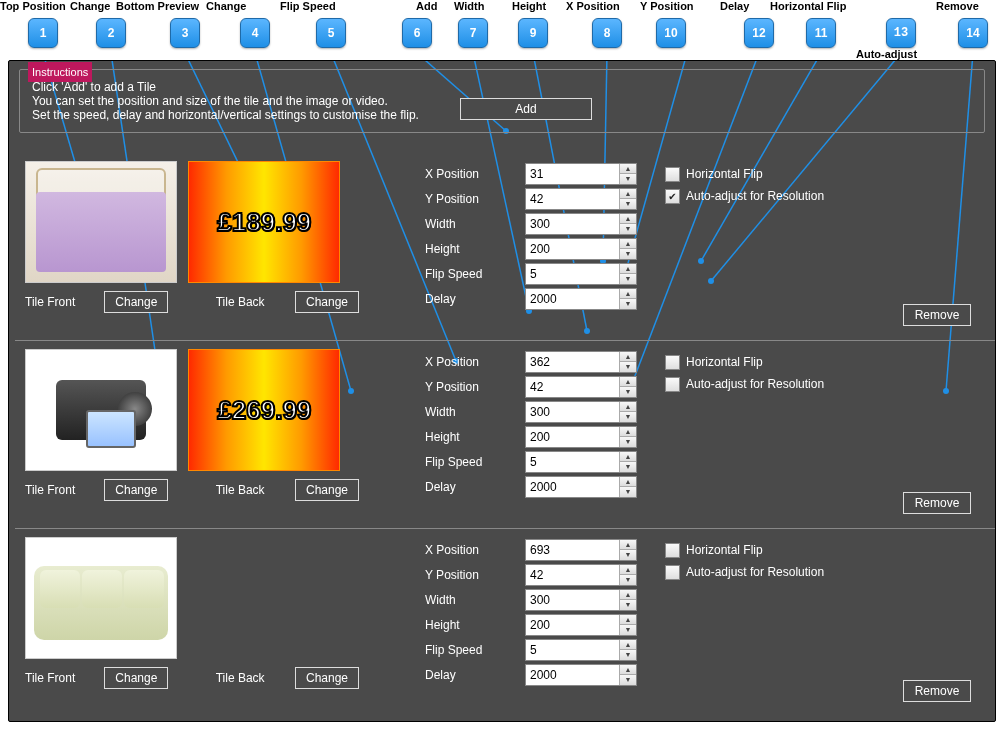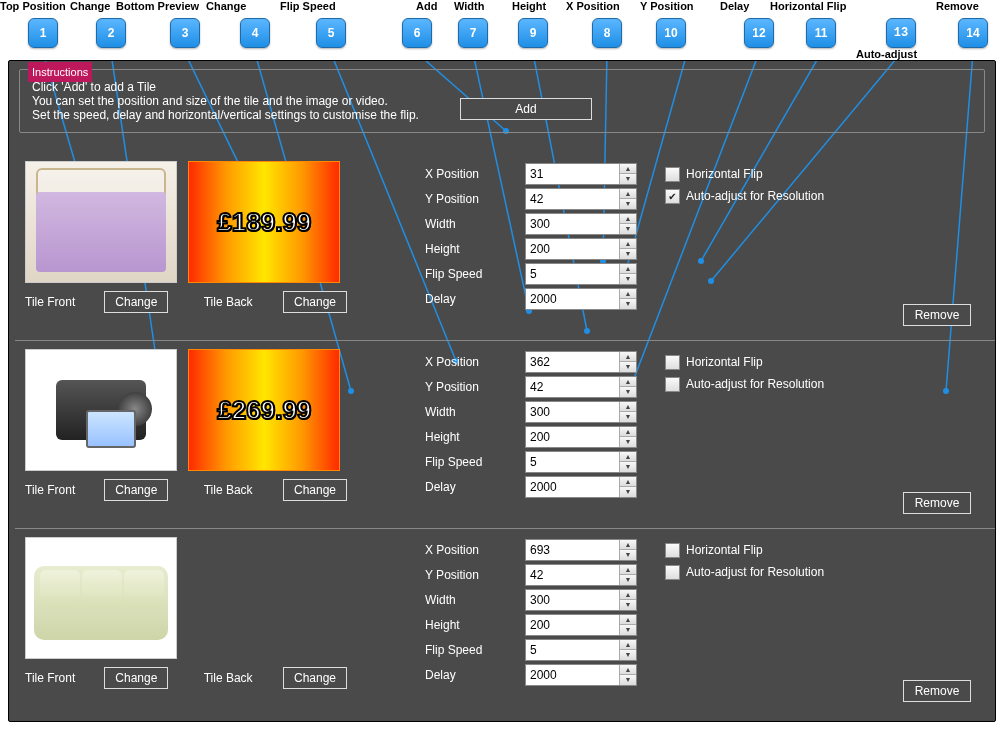--- a/index.html
+++ b/index.html
@@ -26,21 +26,21 @@
   .sofa{position:absolute;inset:0;background:#fff}
   .sofabody{position:absolute;left:8px;right:8px;top:28px;bottom:18px;background:linear-gradient(#e8ecd0,#ced5a8);border-radius:10px}
   .sofacush{position:absolute;top:32px;bottom:50px;width:40px;background:linear-gradient(#f0f3dc,#d8deb4);border-radius:6px}
 
   .priceback{display:inline-block;vertical-align:top;width:150px;height:120px;margin-left:8px;border:1px solid #f80;background:linear-gradient(90deg,#ff2a00 0%,#ff9a00 25%,#ffe600 50%,#ff9a00 75%,#ff2a00 100%);position:relative}
   .price{position:absolute;inset:0;display:flex;align-items:center;justify-content:center;font-size:26px;font-weight:900;color:#fff;-webkit-text-stroke:2px #000;text-shadow:1px 1px 0 #000}
 
   .caprow{margin-top:8px}
   .cap{display:inline-block;width:72px;color:#fff;font-size:12px}
   .chg{display:inline-block;width:62px;height:20px;margin-left:4px;background:#4a4a4a;border:1px solid #ddd;color:#fff;font-size:12px;text-align:center;line-height:20px;cursor:pointer}
-  .capblock2{display:inline-block;margin-left:32px}
+  .capblock2{display:inline-block;margin-left:44px}
 
   .fields{position:absolute;left:410px;top:8px}
   .frow{height:25px;display:flex;align-items:center}
   .flab{width:100px;color:#fff;font-size:12px}
   .spin{width:110px;height:20px;background:#fff;border:1px solid #888;display:flex}
   .spin input{flex:1;border:0;padding:0 4px;font-size:12px;outline:none;min-width:0}
   .spinbtns{width:16px;display:flex;flex-direction:column;border-left:1px solid #aaa}
   .spinbtns div{flex:1;background:linear-gradient(#f7f7f7,#dcdcdc);font-size:7px;display:flex;align-items:center;justify-content:center;cursor:pointer;color:#444}
   .spinbtns div:first-child{border-bottom:1px solid #aaa}
 

